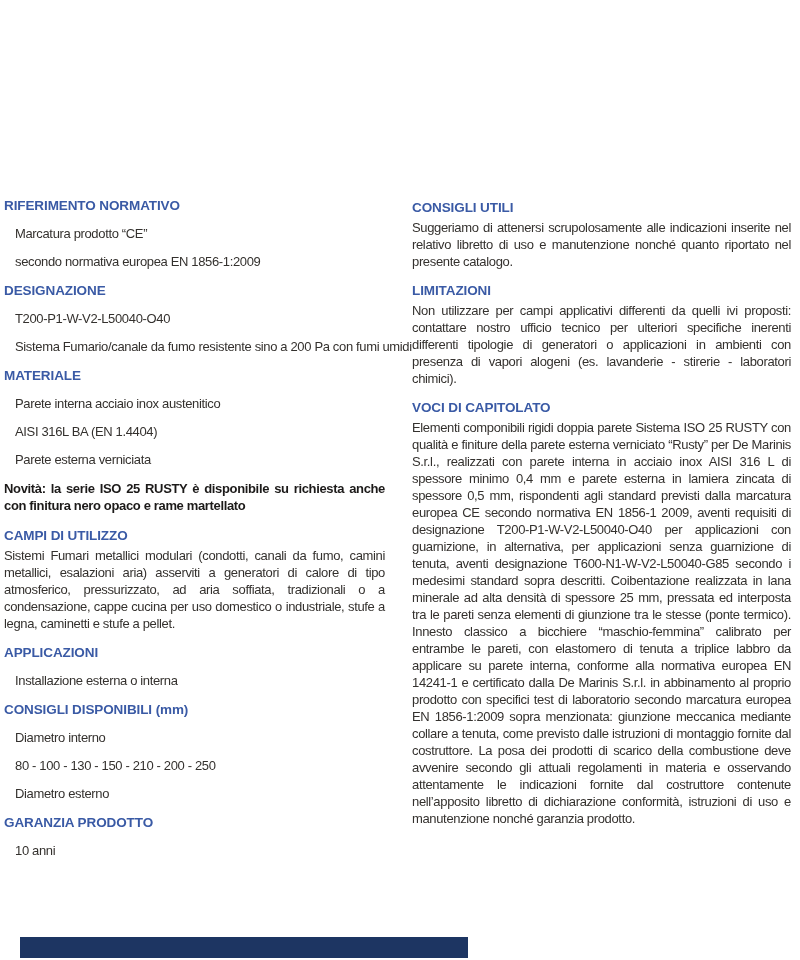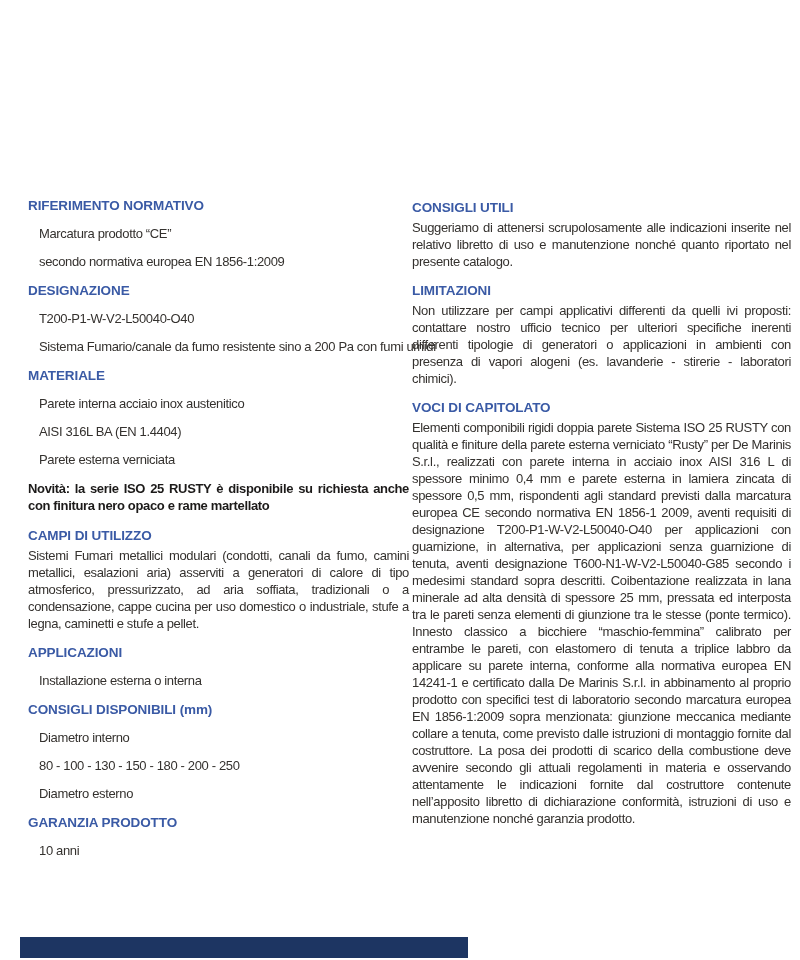--- a/index.html
+++ b/index.html
@@ -18,21 +18,21 @@
     -webkit-font-smoothing:antialiased;
   }
   .sheet{position:relative;width:800px;height:960px;overflow:hidden;background:var(--background);}
   .col{
     position:absolute;
     font-size:13px;
     line-height:17px;
     letter-spacing:-0.35px;
     color:var(--body-text);
   }
-  .col-left{left:28px;top:197px;width:381px;}
+  .col-left{left:4px;top:197px;width:381px;}
   .col-right{left:412px;top:199px;width:379px;}
   .sec{margin:0 0 12px 0;}
   .sec-heading{
     margin:0 0 3px 0;
     font-size:13.5px;
     font-weight:700;
     letter-spacing:-0.1px;
     color:var(--heading-blue);
   }
   .line{margin:11px;white-space:nowrap;}
@@ -89,21 +89,21 @@
     </section>
 
     <section class="sec">
       <h3 class="sec-heading">APPLICAZIONI</h3>
       <p class="line">Installazione esterna o interna</p>
     </section>
 
     <section class="sec">
       <h3 class="sec-heading">CONSIGLI DISPONIBILI (mm)</h3>
       <p class="line">Diametro interno</p>
-      <p class="line">80 - 100 - 130 - 150 - 180 - 200 - 250</p>
+      <p class="line">80 - 100 - 130 - 150 - 210 - 200 - 250</p>
       <p class="line">Diametro esterno</p>
     </section>
 
     <section class="sec">
       <h3 class="sec-heading">GARANZIA PRODOTTO</h3>
       <p class="line">10 anni</p>
     </section>
 
   </div>
 

